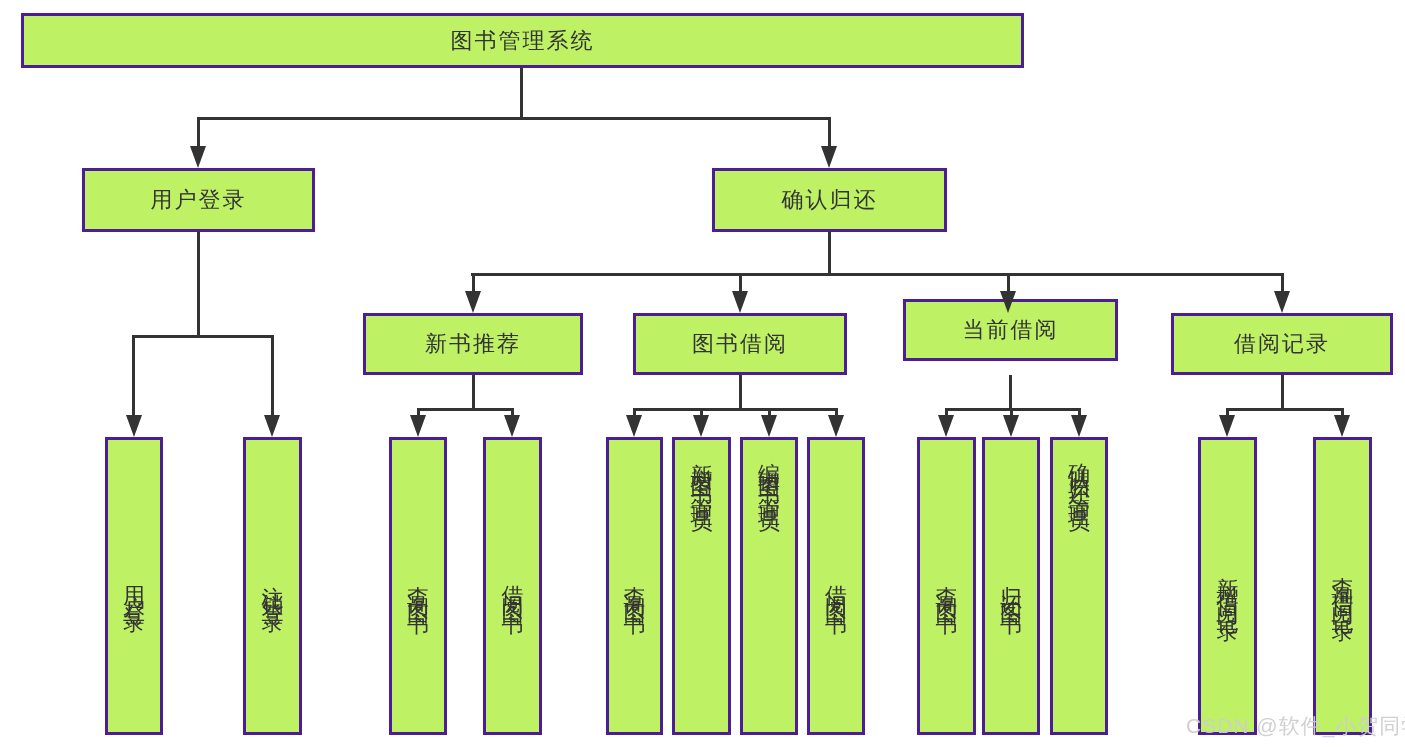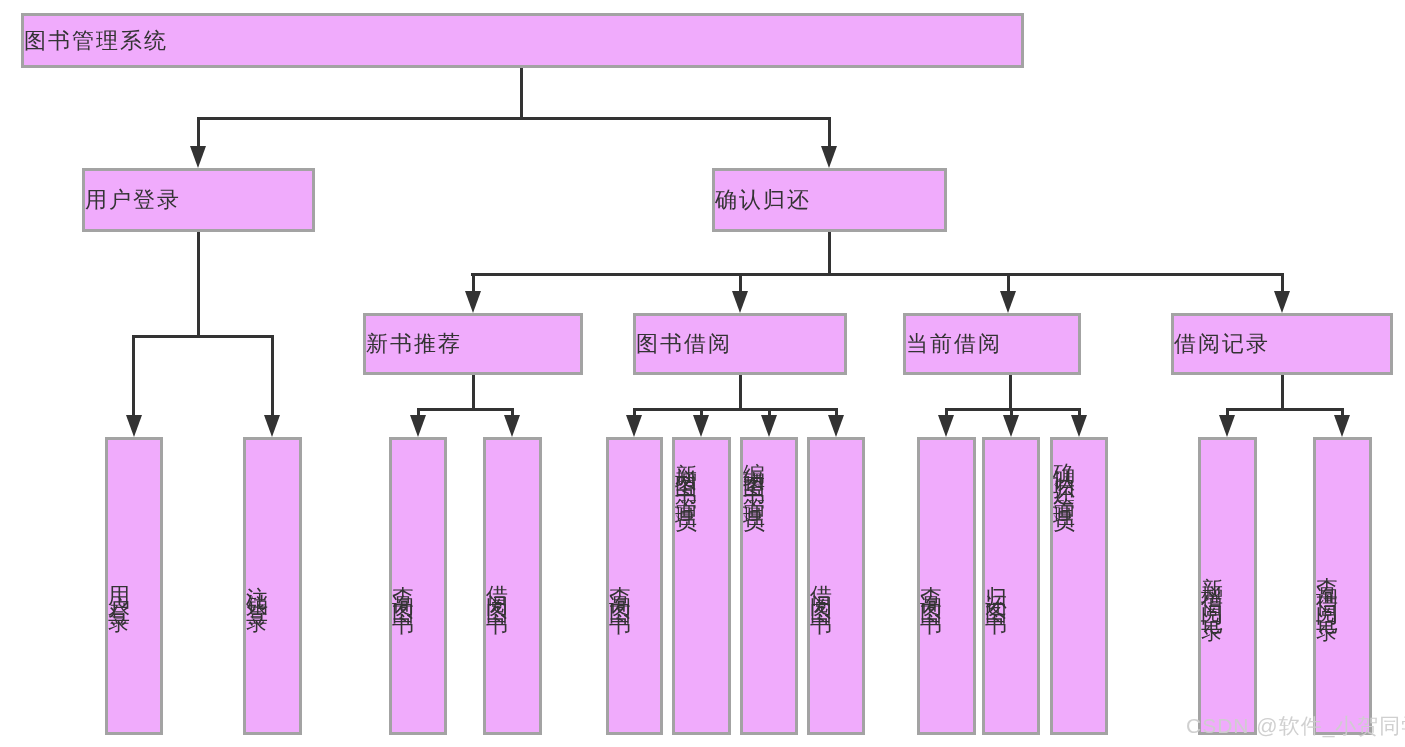--- a/index.html
+++ b/index.html
@@ -1,22 +1,22 @@
 <!DOCTYPE html>
 <html><head>
 <meta charset="utf-8">
 <style>
   html,body{margin:0;padding:0;background:#ffffff;}
   .canvas{
     position:relative;width:1405px;height:747px;background:#ffffff;overflow:hidden;
     font-family:"Liberation Sans","DejaVu Sans",sans-serif;color:#333333;
   }
   .box{
-    position:absolute;box-sizing:border-box;border:3px solid #a3a3a3;background:#f0abfc;
-    display:flex;align-items:center;
+    position:absolute;box-sizing:border-box;border:3px solid #4c1d95;background:#bef264;
+    display:flex;align-items:center;justify-content:center;
   }
   .box .lbl{color:#333333;}
   .h .lbl{font-size:22px;letter-spacing:2px;white-space:nowrap;}
   .v{align-items:center;}
   .v .lbl{
     writing-mode:vertical-rl;text-orientation:mixed;
     font-size:22px;letter-spacing:9px;line-height:1;
   }
   .v.long{align-items:flex-start;}
   .v.long .lbl{letter-spacing:7px;padding-top:5px;}
@@ -47,21 +47,21 @@
   <div class="box h" style="left:712px;top:168px;width:235px;height:64px;">
     <span class="lbl">确认归还</span>
   </div>
 
   <div class="box h" style="left:363px;top:313px;width:220px;height:62px;">
     <span class="lbl">新书推荐</span>
   </div>
   <div class="box h" style="left:633px;top:313px;width:214px;height:62px;">
     <span class="lbl">图书借阅</span>
   </div>
-  <div class="box h" style="left:903px;top:313px;width:178px;height:62px;">
+  <div class="box h" style="left:903px;top:299px;width:215px;height:62px;">
     <span class="lbl">当前借阅</span>
   </div>
   <div class="box h" style="left:1171px;top:313px;width:222px;height:62px;">
     <span class="lbl">借阅记录</span>
   </div>
 
   <div class="box v" style="left:105px;top:437px;width:58px;height:298px;">
     <span class="lbl">用户登录</span>
   </div>
   <div class="box v" style="left:243px;top:437px;width:59px;height:298px;">

